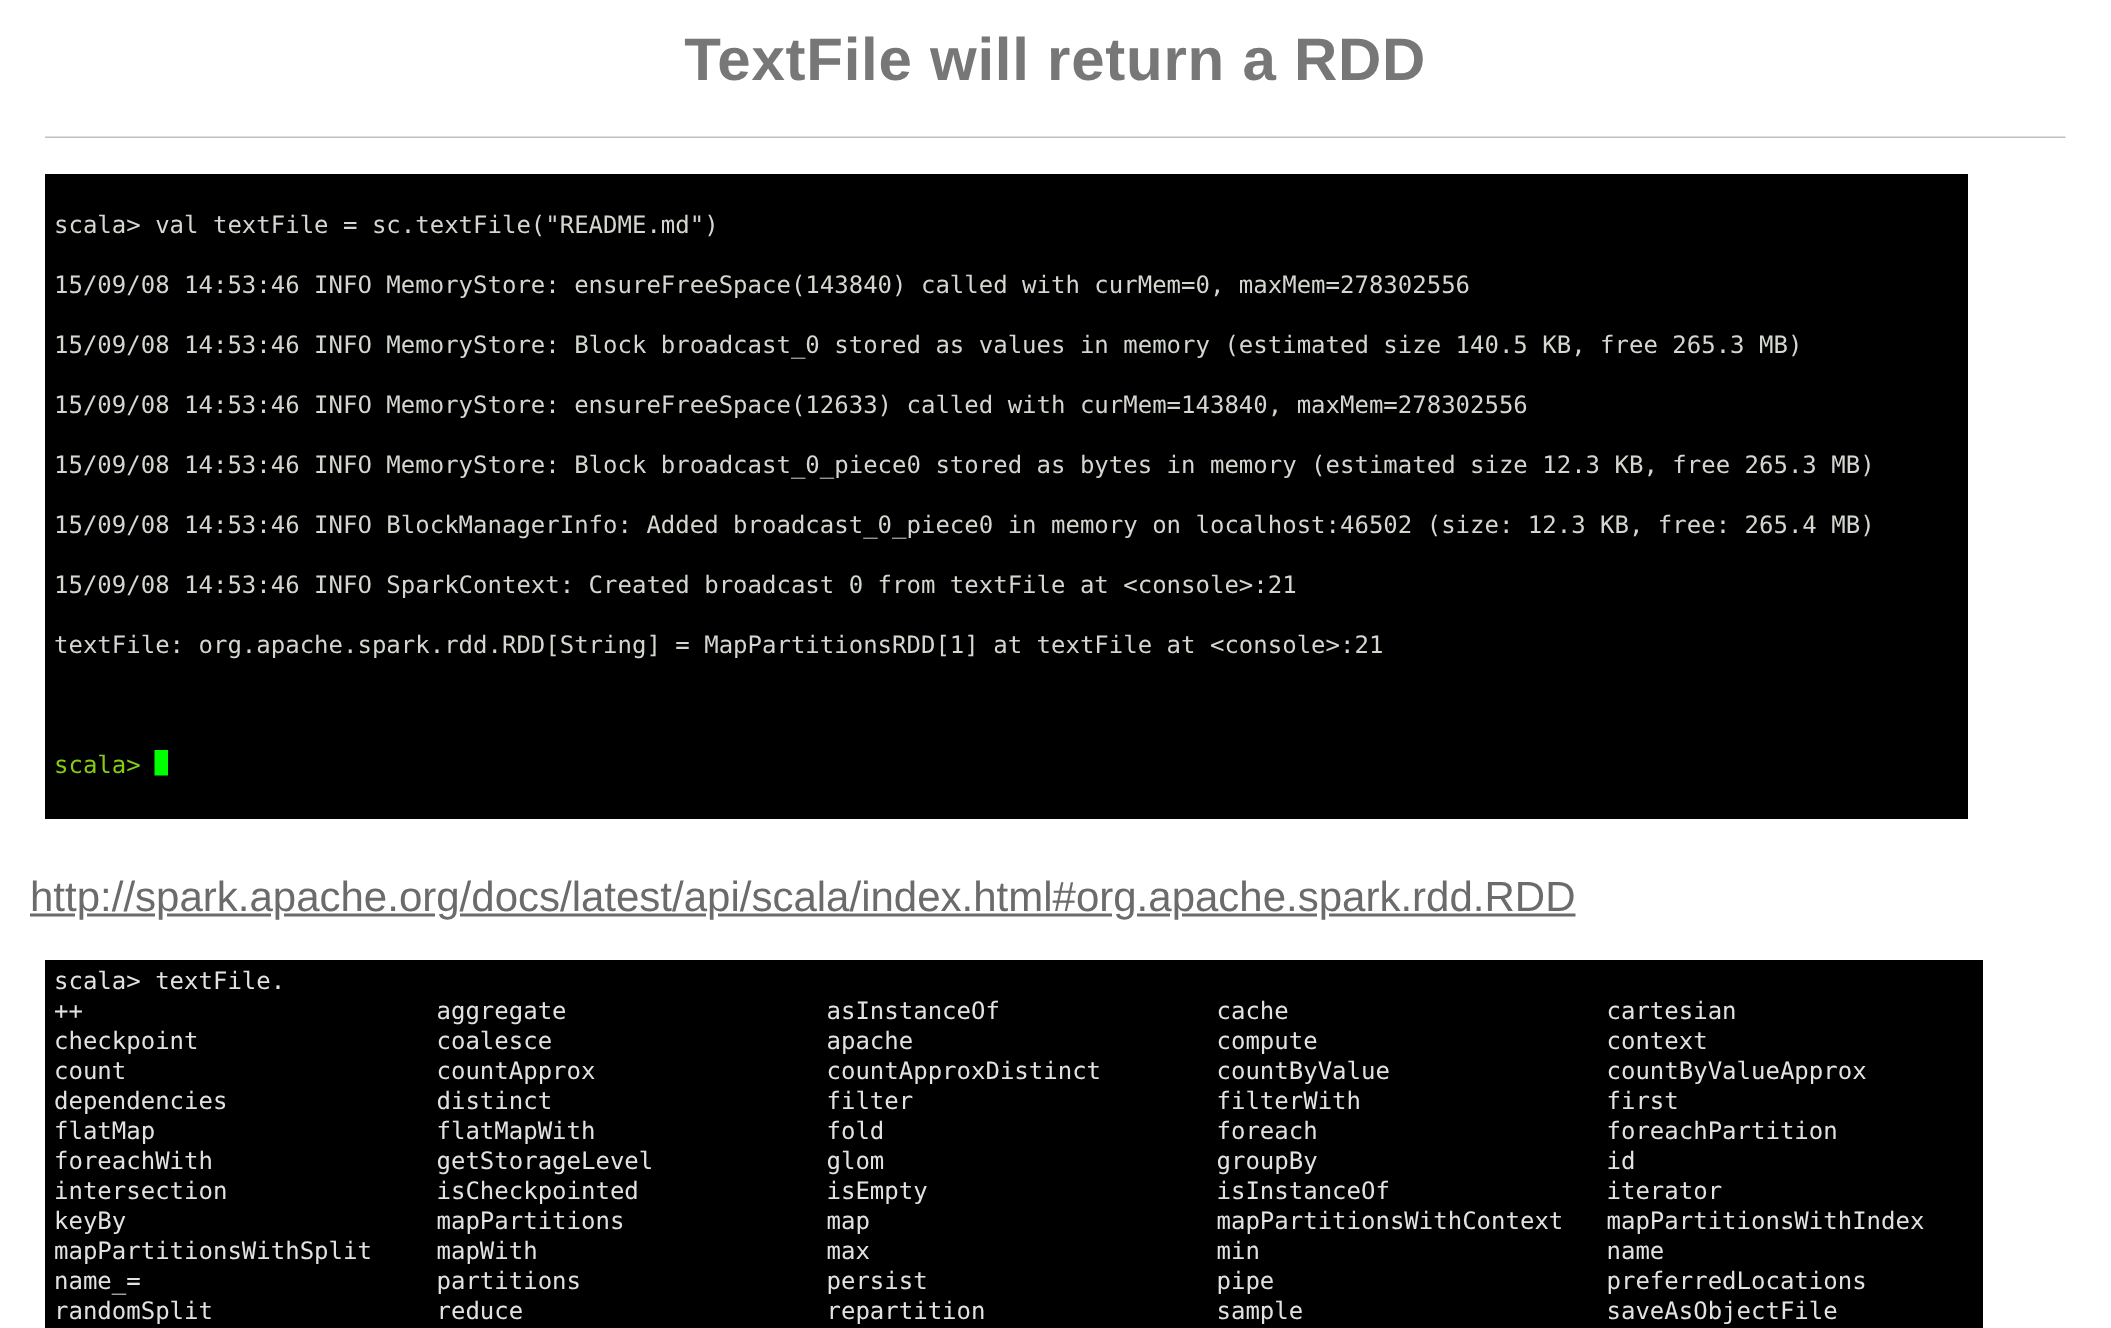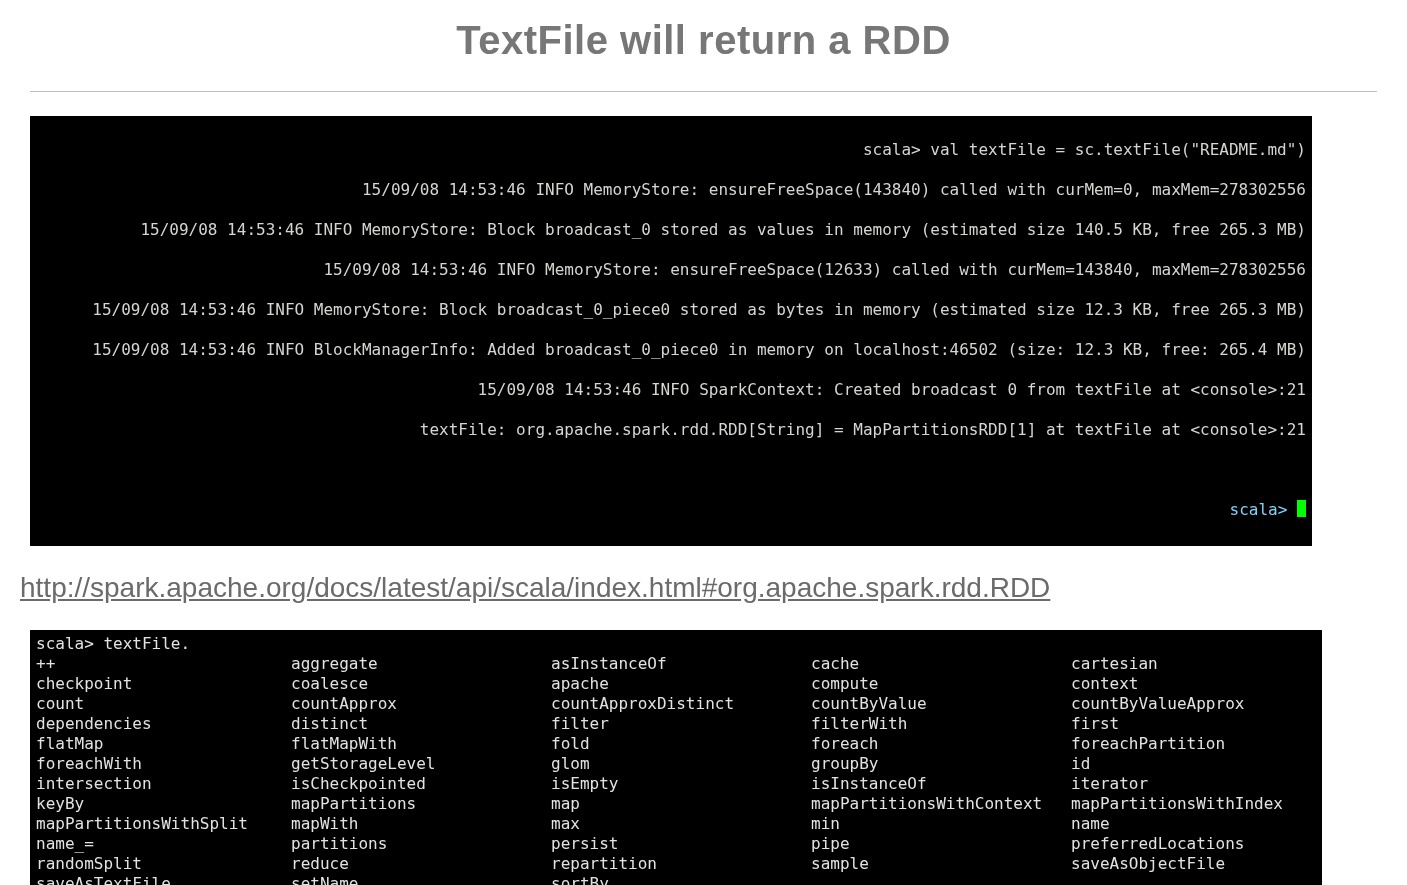--- a/index.html
+++ b/index.html
@@ -28,35 +28,34 @@
   }
   .terminal {
     background: #000000;
     color: #d3d7cf;
     font-family: "DejaVu Sans Mono", "Menlo", "Consolas", monospace;
     font-size: 16px;
     line-height: 20px;
     padding: 4px 6px 6px 6px;
     white-space: pre;
     overflow: hidden;
-    text-align: right;
   }
-  .terminal .prompt { color: #7dd3fc; }
+  .terminal .prompt { color: #84cc16; }
   .cursor {
     display: inline-block;
     width: 9px;
     height: 17px;
     background: #00ff00;
     vertical-align: -2px;
   }
   a.doclink {
     display: inline-block;
     font-size: 28px;
     color: #6b6b6b;
-    margin: 26px 0 26px -10px;
+    margin: 36px 0 26px -10px;
   }
   .methods-block {
     background: #000000;
     color: #e2e2e2;
     font-family: "DejaVu Sans Mono", "Menlo", "Consolas", monospace;
     font-size: 16px;
     line-height: 20px;
     padding: 4px 6px 6px 6px;
   }
   .methods-grid {

